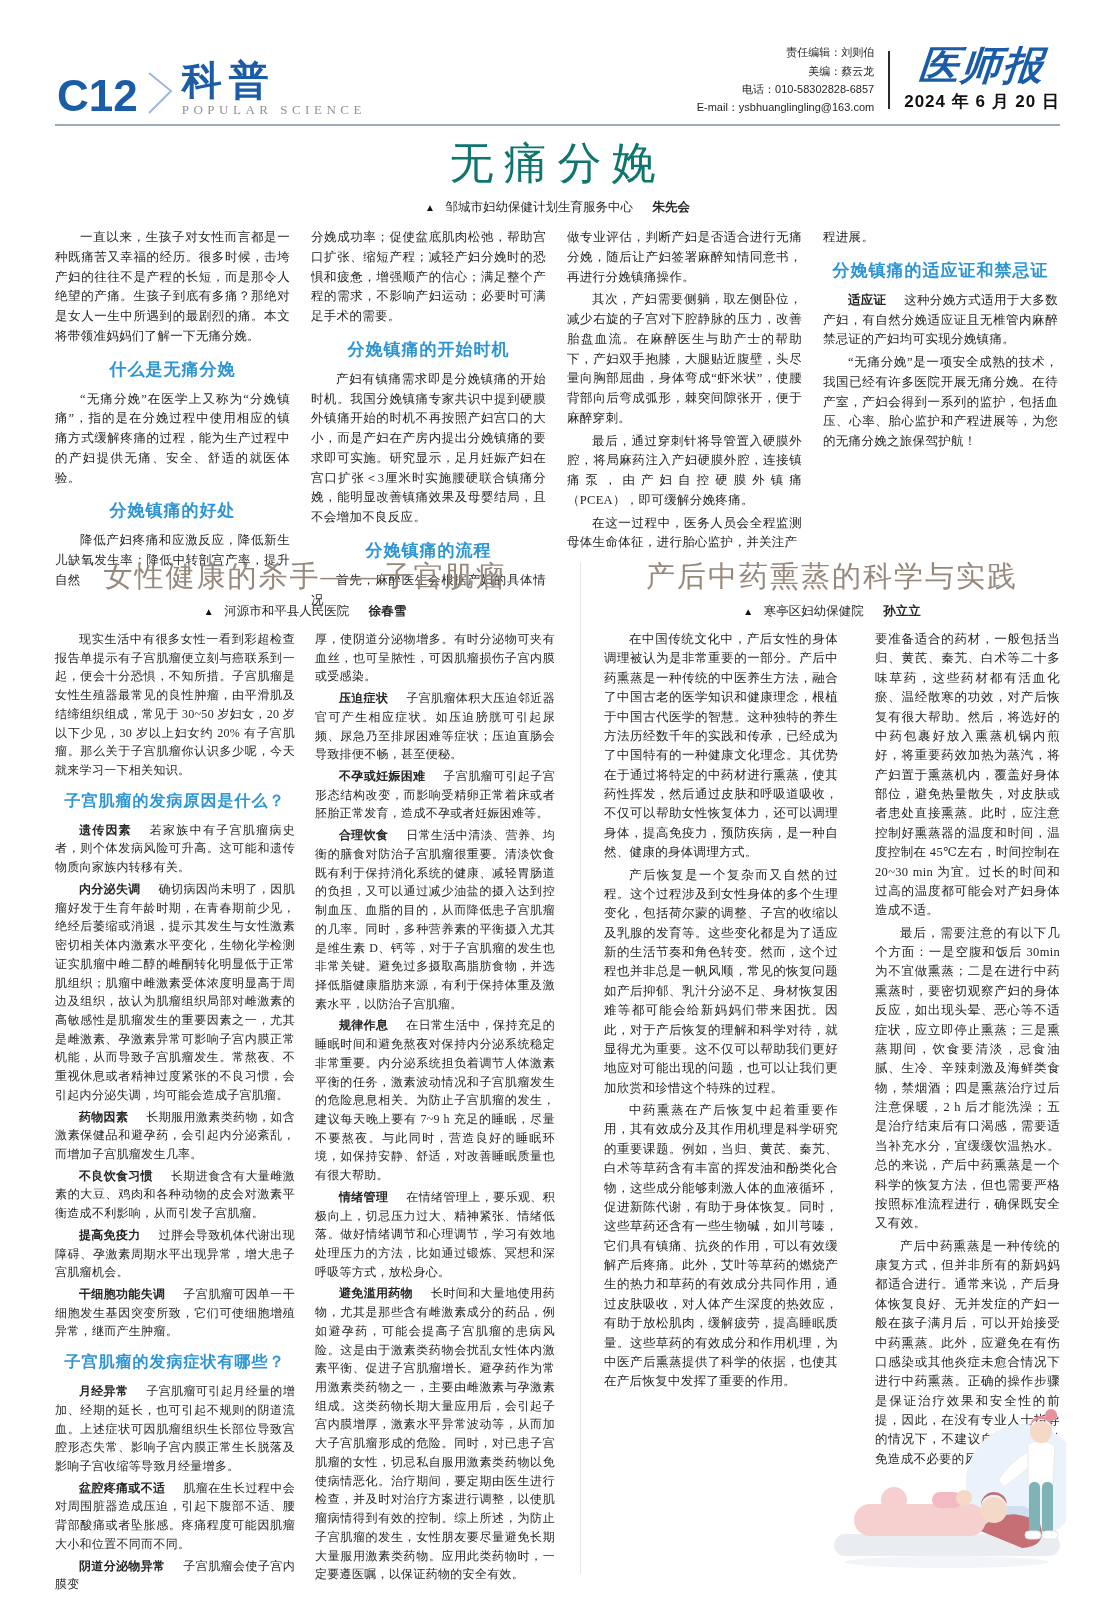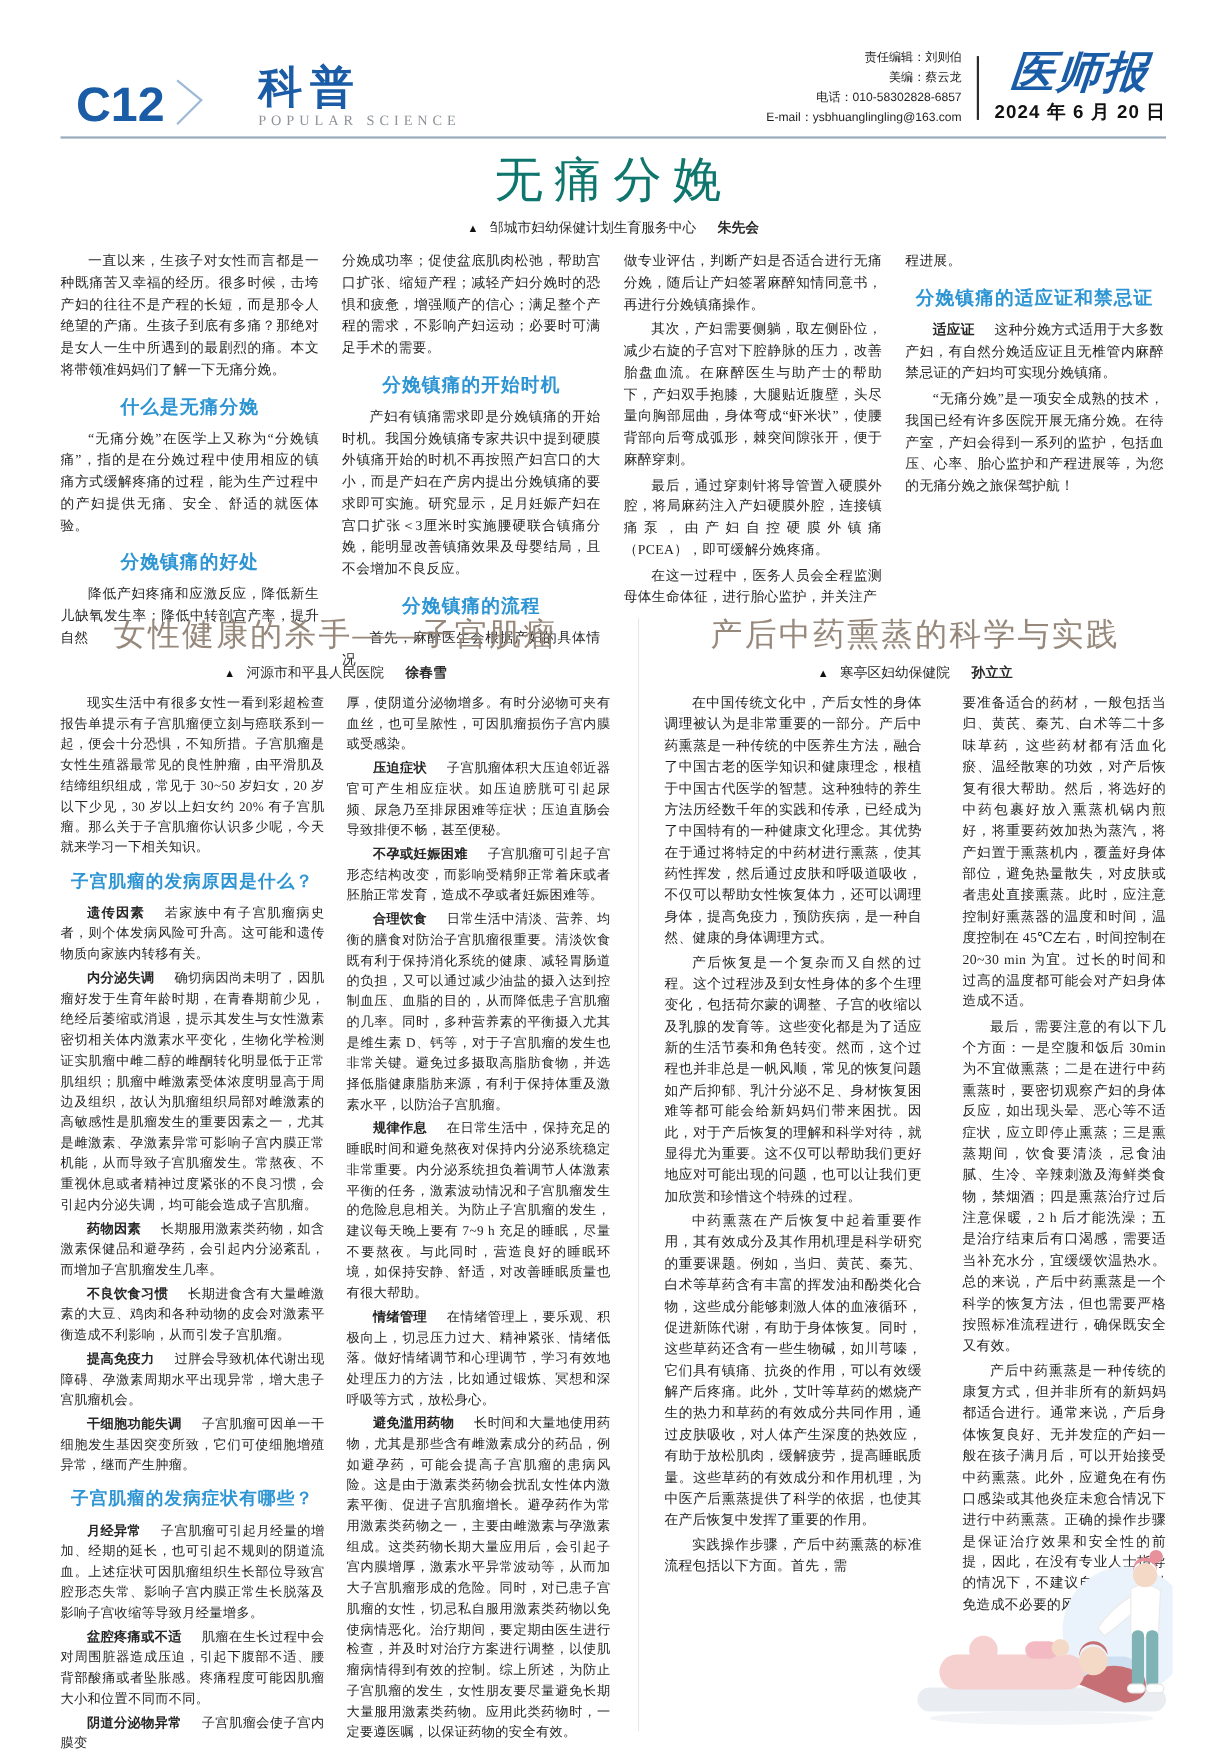--- a/index.html
+++ b/index.html
@@ -3,24 +3,24 @@
 <meta charset="utf-8">
 <style>
   html,body{margin:0;padding:0;}
   body{
     width:1113px;height:1600px;position:relative;overflow:hidden;
     background:#ffffff;color:#262626;
     font-family:"Liberation Serif","DejaVu Serif",serif;
   }
   
   #page-header{position:absolute;left:55px;top:44px;width:1005px;height:76px;}
-  .brand{position:absolute;left:14px;bottom:2px;display:flex;align-items:flex-end;}
+  .brand{position:absolute;left:2px;bottom:2px;display:flex;align-items:flex-end;}
   .c12{font-family:"Liberation Sans",sans-serif;font-weight:700;font-size:44px;line-height:1;color:#1b5ca6;}
   .chev{margin:0 4px 2px 8px;}
-  .brand-cn{display:flex;flex-direction:column;margin-left:41px;}
+  .brand-cn{display:flex;flex-direction:column;}
   .kepu{font-family:"Liberation Sans",sans-serif;font-weight:700;font-size:40px;line-height:.95;color:#1b5ca6;letter-spacing:7px;}
   .popsci{font-family:"Liberation Serif",serif;font-size:13px;letter-spacing:4.5px;color:#8d9298;margin-top:3px;}
   .masthead-wrap{position:absolute;right:0;bottom:4px;display:flex;align-items:center;}
   .contact{font-family:"Liberation Sans",sans-serif;font-size:11px;line-height:1.65;text-align:right;color:#1f1f1f;}
   .vrule{width:2px;height:58px;background:#2b2b2b;margin:0 14px;}
   .masthead{text-align:center;min-width:150px;}
   .mh-name{font-family:"Liberation Serif",serif;font-style:italic;font-weight:900;font-size:40px;line-height:1;color:#1b5ca6;letter-spacing:2px;transform:skewX(-5deg);}
   .mh-date{font-family:"Liberation Sans",sans-serif;font-size:17px;font-weight:600;margin-top:4px;color:#111;letter-spacing:1px;}
   .header-rule{position:absolute;top:124px;left:55px;width:1005px;height:2px;background:#9aabbc;}
   
@@ -166,21 +166,20 @@
     <div class="byline">
       <span class="tri">▲</span>
       <span>寒亭区妇幼保健院</span>
       <b>孙立立</b>
     </div>
     <div class="cols">
       <div class="col col1">
           <p class="para">在中国传统文化中，产后女性的身体调理被认为是非常重要的一部分。产后中药熏蒸是一种传统的中医养生方法，融合了中国古老的医学知识和健康理念，根植于中国古代医学的智慧。这种独特的养生方法历经数千年的实践和传承，已经成为了中国特有的一种健康文化理念。其优势在于通过将特定的中药材进行熏蒸，使其药性挥发，然后通过皮肤和呼吸道吸收，不仅可以帮助女性恢复体力，还可以调理身体，提高免疫力，预防疾病，是一种自然、健康的身体调理方式。</p>
           <p class="para">产后恢复是一个复杂而又自然的过程。这个过程涉及到女性身体的多个生理变化，包括荷尔蒙的调整、子宫的收缩以及乳腺的发育等。这些变化都是为了适应新的生活节奏和角色转变。然而，这个过程也并非总是一帆风顺，常见的恢复问题如产后抑郁、乳汁分泌不足、身材恢复困难等都可能会给新妈妈们带来困扰。因此，对于产后恢复的理解和科学对待，就显得尤为重要。这不仅可以帮助我们更好地应对可能出现的问题，也可以让我们更加欣赏和珍惜这个特殊的过程。</p>
           <p class="para">中药熏蒸在产后恢复中起着重要作用，其有效成分及其作用机理是科学研究的重要课题。例如，当归、黄芪、秦艽、白术等草药含有丰富的挥发油和酚类化合物，这些成分能够刺激人体的血液循环，促进新陈代谢，有助于身体恢复。同时，这些草药还含有一些生物碱，如川芎嗪，它们具有镇痛、抗炎的作用，可以有效缓解产后疼痛。此外，艾叶等草药的燃烧产生的热力和草药的有效成分共同作用，通过皮肤吸收，对人体产生深度的热效应，有助于放松肌肉，缓解疲劳，提高睡眠质量。这些草药的有效成分和作用机理，为中医产后熏蒸提供了科学的依据，也使其在产后恢复中发挥了重要的作用。</p>
-          <p class="para">实践操作步骤，产后中药熏蒸的标准流程包括以下方面。首先，需</p>
         </div>
       <div class="col col2">
           <p class="para cont">要准备适合的药材，一般包括当归、黄芪、秦艽、白术等二十多味草药，这些药材都有活血化瘀、温经散寒的功效，对产后恢复有很大帮助。然后，将选好的中药包裹好放入熏蒸机锅内煎好，将重要药效加热为蒸汽，将产妇置于熏蒸机内，覆盖好身体部位，避免热量散失，对皮肤或者患处直接熏蒸。此时，应注意控制好熏蒸器的温度和时间，温度控制在 45℃左右，时间控制在 20~30 min 为宜。过长的时间和过高的温度都可能会对产妇身体造成不适。</p>
           <p class="para">最后，需要注意的有以下几个方面：一是空腹和饭后 30min 为不宜做熏蒸；二是在进行中药熏蒸时，要密切观察产妇的身体反应，如出现头晕、恶心等不适症状，应立即停止熏蒸；三是熏蒸期间，饮食要清淡，忌食油腻、生冷、辛辣刺激及海鲜类食物，禁烟酒；四是熏蒸治疗过后注意保暖，2 h 后才能洗澡；五是治疗结束后有口渴感，需要适当补充水分，宜缓缓饮温热水。总的来说，产后中药熏蒸是一个科学的恢复方法，但也需要严格按照标准流程进行，确保既安全又有效。</p>
           <p class="para">产后中药熏蒸是一种传统的康复方式，但并非所有的新妈妈都适合进行。通常来说，产后身体恢复良好、无并发症的产妇一般在孩子满月后，可以开始接受中药熏蒸。此外，应避免在有伤口感染或其他炎症未愈合情况下进行中药熏蒸。正确的操作步骤是保证治疗效果和安全性的前提，因此，在没有专业人士指导的情况下，不建议自行操作，以免造成不必要的风险。</p>
         </div>
     </div>
   </section>
 
   <svg id="illus" viewBox="0 0 238 186">

